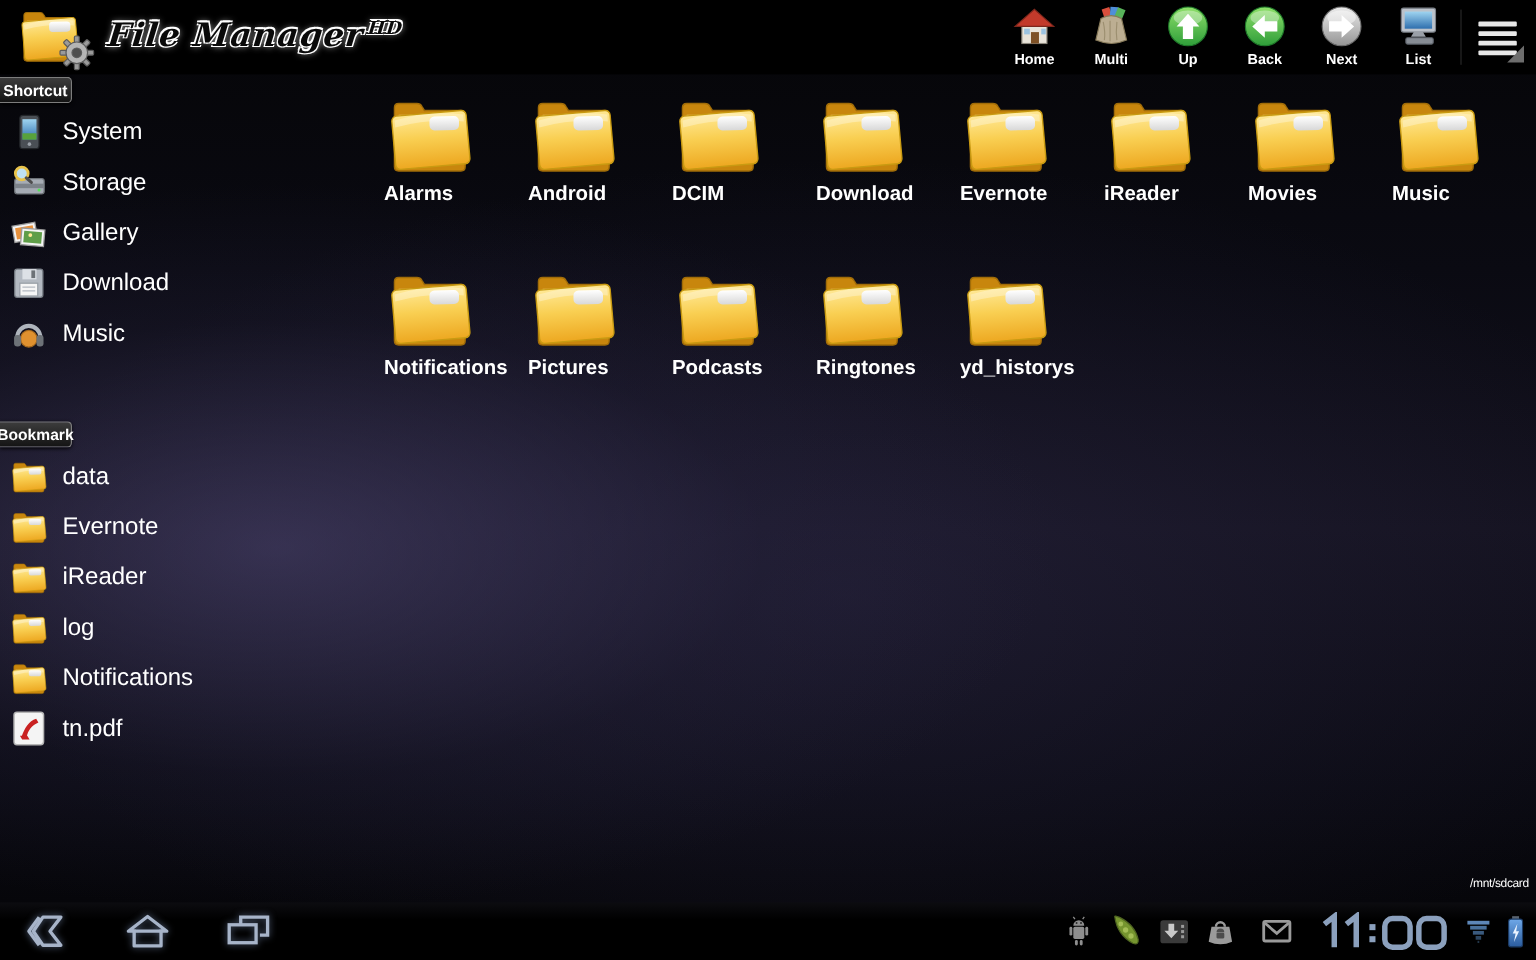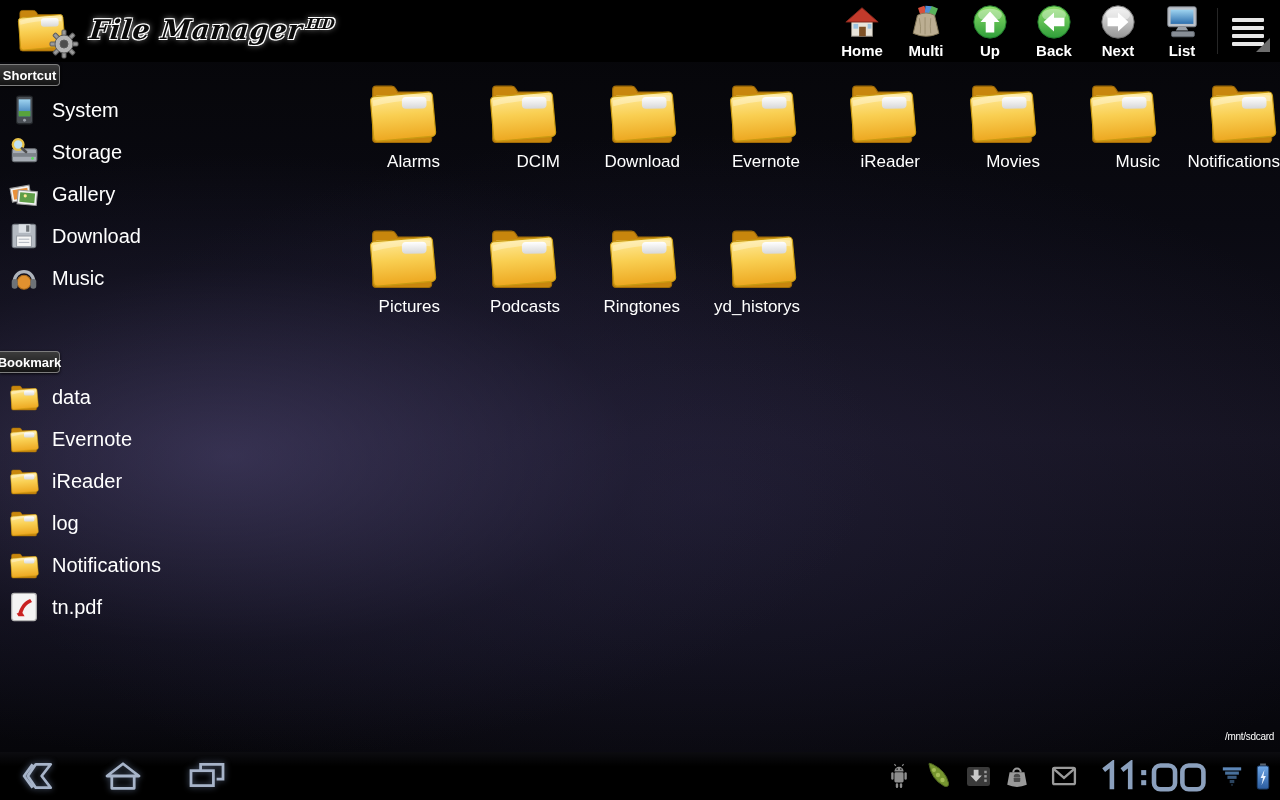--- a/index.html
+++ b/index.html
@@ -26,21 +26,21 @@
     font-style:italic; font-weight:bold; font-size:27px; letter-spacing:1px;
     color:#0a0a0a; transform:skewX(-6deg);
     text-shadow:-1px -1px 0 #fff,1px -1px 0 #fff,-1px 1px 0 #fff,1px 1px 0 #fff,0 0 6px rgba(255,255,255,.85);
   }
   .logo-hd{
     font-size:15px; vertical-align:super; margin-left:3px; font-weight:bold;
   }
   .toolbar{ position:absolute; right:66px; top:0; height:62px; display:flex; align-items:flex-start; }
   .tb-btn{ width:64px; height:62px; display:flex; flex-direction:column; align-items:center; padding-top:3px; cursor:pointer; }
   .tb-icon{ width:38px; height:38px; }
-  .tb-label{ margin-top:1px; font-size:15px; font-weight:bold; color:#fff; }
+  .tb-label{ margin-top:1px; font-size:12px; font-weight:bold; color:#fff; }
   .tb-sep{ position:absolute; right:62px; top:8px; width:1px; height:46px; background:#262626; }
   .menu-btn{ position:absolute; right:8px; top:12px; width:48px; height:40px; display:flex; flex-direction:column; justify-content:center; gap:4px; padding:0 8px; cursor:pointer; }
   .menu-btn .bar{ height:4px; background:#e7e7e7; border-radius:1px; }
   .menu-btn .corner{ position:absolute; right:2px; bottom:0; width:0; height:0; border-left:14px solid transparent; border-bottom:14px solid #6d6d6d; }
 
   
   .section-tab{
     position:absolute; left:0; width:60px; height:22px;
     background:linear-gradient(180deg,#3c3c3c,#141414);
     border:1px solid #7d7d7d; border-left:none; border-radius:0 4px 4px 0;
@@ -50,21 +50,21 @@
 
   
   .sidebar{ position:absolute; left:0; top:62px; width:320px; }
   .side-list{ position:absolute; left:6px; width:310px; }
   .side-item{ height:42px; display:flex; align-items:center; cursor:pointer; }
   .side-icon{ width:32px; height:32px; margin-left:2px; flex:0 0 32px; }
   .side-label{ margin-left:12px; color:#fff; font-size:20px; }
 
   
   .grid{ position:absolute; left:320px; top:68px; width:960px; display:flex; flex-wrap:wrap; }
-  .cell{ width:120px; height:145px; display:flex; flex-direction:column; align-items:flex-end; cursor:pointer; }
+  .cell{ width:120px; height:145px; display:flex; flex-direction:column; align-items:flex-start; cursor:pointer;font-weight:bold; }
   .cell-icon{ width:76px; height:68px; margin-top:10px; }
   .cell-label{ margin-top:6px; color:#fff; font-size:17px; white-space:nowrap; }
 
   
   .pathbar{ position:absolute; right:6px; top:731px; color:#fff; font-size:10px; letter-spacing:-0.3px;text-align:center; }
 
   
   .sysbar{ position:absolute; left:0; top:752px; width:1280px; height:48px; background:linear-gradient(180deg,#0c0c10 0%,#000 30%); }
   .nav{ position:absolute; left:14px; top:0; height:48px; display:flex; align-items:center; gap:34px; }
   .nav-btn{ width:50px; height:34px; display:flex; align-items:center; justify-content:center; cursor:pointer; }
@@ -452,20 +452,26 @@
     <div class="cell">
       <svg class="cell-icon" viewBox="0 0 64 58">
           <use href="#sym-folder" xlink:href="#sym-folder"></use>
         </svg>
       <span class="cell-label">Alarms</span>
     </div>
     <div class="cell">
       <svg class="cell-icon" viewBox="0 0 64 58">
           <use href="#sym-folder" xlink:href="#sym-folder"></use>
         </svg>
+      <span class="cell-label">Android</span>
+    </div>
+    <div class="cell">
+      <svg class="cell-icon" viewBox="0 0 64 58">
+          <use href="#sym-folder" xlink:href="#sym-folder"></use>
+        </svg>
       <span class="cell-label">DCIM</span>
     </div>
     <div class="cell">
       <svg class="cell-icon" viewBox="0 0 64 58">
           <use href="#sym-folder" xlink:href="#sym-folder"></use>
         </svg>
       <span class="cell-label">Download</span>
     </div>
     <div class="cell">
       <svg class="cell-icon" viewBox="0 0 64 58">

